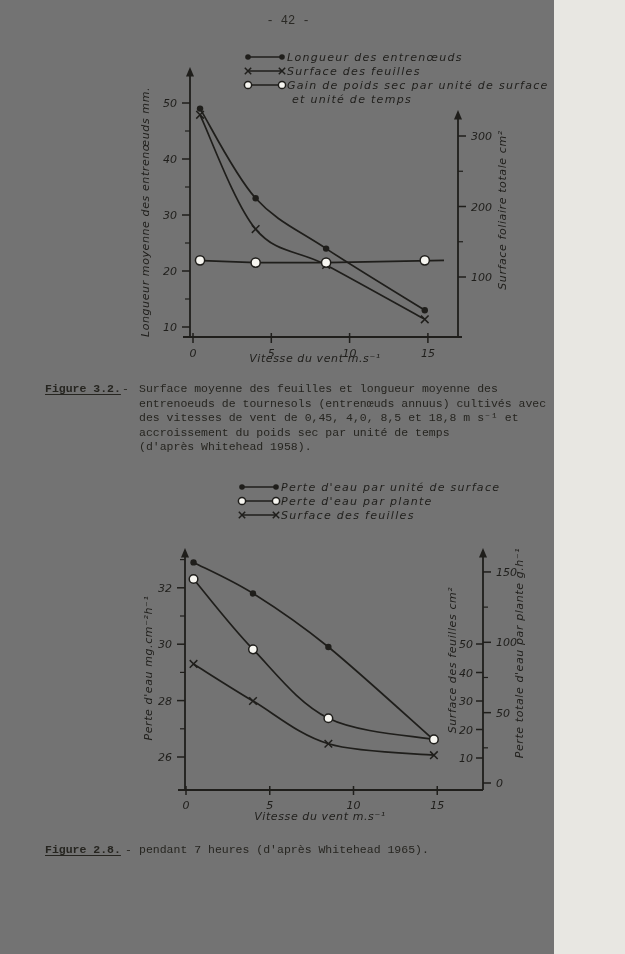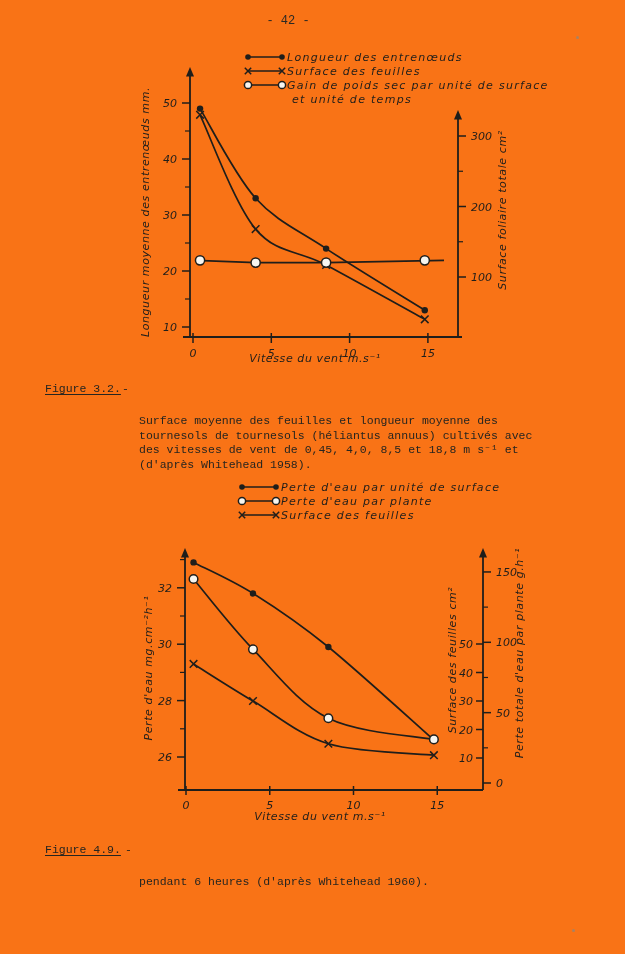--- a/index.html
+++ b/index.html
@@ -1,25 +1,25 @@
 <!DOCTYPE html>
 <html><head>
 <meta charset="utf-8">
 <style>
   html,body{margin:0;padding:0;background:#e8e7e2;}
-  .page{position:relative;width:625px;height:954px;background:#f97316;overflow:hidden;
+  .page{position:relative;width:554px;height:954px;background:#737373;overflow:hidden;
         font-family:"Liberation Sans",sans-serif;color:#21201d;}
   .page-number{position:absolute;left:258px;top:14px;width:60px;text-align:center;
         font-family:"Liberation Mono","DejaVu Sans Mono",monospace;font-size:12px;color:#2a2925;}
   .chart-svg{position:absolute;left:0;}
   .caption{position:absolute;font-family:"Liberation Mono","DejaVu Sans Mono",monospace;
         font-size:11.5px;line-height:14.6px;color:#262520;}
-  .fig-label{position:absolute;left:0;top:0;text-decoration:underline;text-underline-offset:2px;white-space:nowrap;}
+  .fig-label{position:absolute;left:0;top:0;text-decoration:underline;text-underline-offset:2px;white-space:nowrap;font-weight:bold;}
   .cap-dash{position:absolute;white-space:nowrap;}
-  .cap-lines{position:absolute;top:0;white-space:nowrap;margin-top:32px;}
+  .cap-lines{position:absolute;top:0;white-space:nowrap;}
   .speck{position:absolute;width:3px;height:3px;border-radius:50%;background:#8a887f;opacity:.7;}
   
   text.lbl{font-family:"DejaVu Sans",sans-serif;font-style:italic;font-size:11px;fill:#1f1e1b;}
   text.lg{letter-spacing:1.3px;}
   text.ax{letter-spacing:0.6px;}
 </style>
 </head>
 <body>
 
 <div class="page">
@@ -104,22 +104,23 @@
         <circle cx="326.11" cy="262.6" r="4.6" fill="#f6f5f0" stroke="#1f1e1b" stroke-width="1.5"></circle>
         <circle cx="424.76800000000003" cy="260.36" r="4.6" fill="#f6f5f0" stroke="#1f1e1b" stroke-width="1.5"></circle>
       </g>
     </svg>
 
   <div class="caption" style="left:45px;top:382px;width:540px;height:78px">
     <span class="fig-label">Figure 3.2.</span>
     <span class="cap-dash" style="left:77px">-</span>
     <div class="cap-lines" style="left:94px">
       <div>Surface moyenne des feuilles et longueur moyenne des</div>
-      <div>tournesols de tournesols (héliantus annuus) cultivés avec</div>
+      <div>entrenoeuds de tournesols (entrenœuds annuus) cultivés avec</div>
       <div>des vitesses de vent de 0,45, 4,0, 8,5 et 18,8 m s⁻¹ et</div>
+      <div>accroissement du poids sec par unité de temps</div>
       <div>(d'après Whitehead 1958).</div>
     </div>
   </div>
 
   <svg id="chart2" class="chart-svg" style="top:478px;width:625px;height:362px" viewBox="0 478 625 362" xmlns="http://www.w3.org/2000/svg">
       <g>
         <line x1="242" y1="487" x2="276" y2="487" stroke="#1f1e1b" stroke-width="1.7"></line>
         <circle cx="242" cy="487" r="2.8" fill="#1f1e1b"></circle>
         <circle cx="276" cy="487" r="2.8" fill="#1f1e1b"></circle>
         <text x="281" y="491" text-anchor="start" class="lbl lg">Perte d'eau par unité de surface</text>
@@ -203,22 +204,22 @@
       <g>
         <path d="M193.5,664.0C203.4,670.1 230.5,687.7 253.0,701.0C275.5,714.3 298.2,734.7 328.4,743.8C358.5,752.8 416.3,753.3 433.9,755.1" stroke="#1f1e1b" stroke-width="1.7" fill="none"></path>
         <path d="M189.73749999999998,660.1500000000001 L197.3375,667.75 M189.73749999999998,667.75 L197.3375,660.1500000000001" stroke="#1f1e1b" stroke-width="1.5" fill="none"></path>
         <path d="M249.2,697.2 L256.8,704.8 M249.2,704.8 L256.8,697.2" stroke="#1f1e1b" stroke-width="1.5" fill="none"></path>
         <path d="M324.575,739.95 L332.175,747.55 M324.575,747.55 L332.175,739.95" stroke="#1f1e1b" stroke-width="1.5" fill="none"></path>
         <path d="M430.09999999999997,751.35 L437.7,758.9499999999999 M430.09999999999997,758.9499999999999 L437.7,751.35" stroke="#1f1e1b" stroke-width="1.5" fill="none"></path>
       </g>
     </svg>
 
   <div class="caption" style="left:45px;top:843px;width:545px;height:92px">
-    <span class="fig-label">Figure 4.9.</span>
+    <span class="fig-label">Figure 2.8.</span>
     <span class="cap-dash" style="left:80px">-</span>
     <div class="cap-lines" style="left:94px">
-      <div>pendant 6 heures (d'après Whitehead 1960).</div>
+      <div>pendant 7 heures (d'après Whitehead 1965).</div>
     </div>
   </div>
 
   <div class="speck" style="left:576px;top:36px"></div>
   <div class="speck" style="left:572px;top:929px"></div>
 </div>
 
 </body></html>

